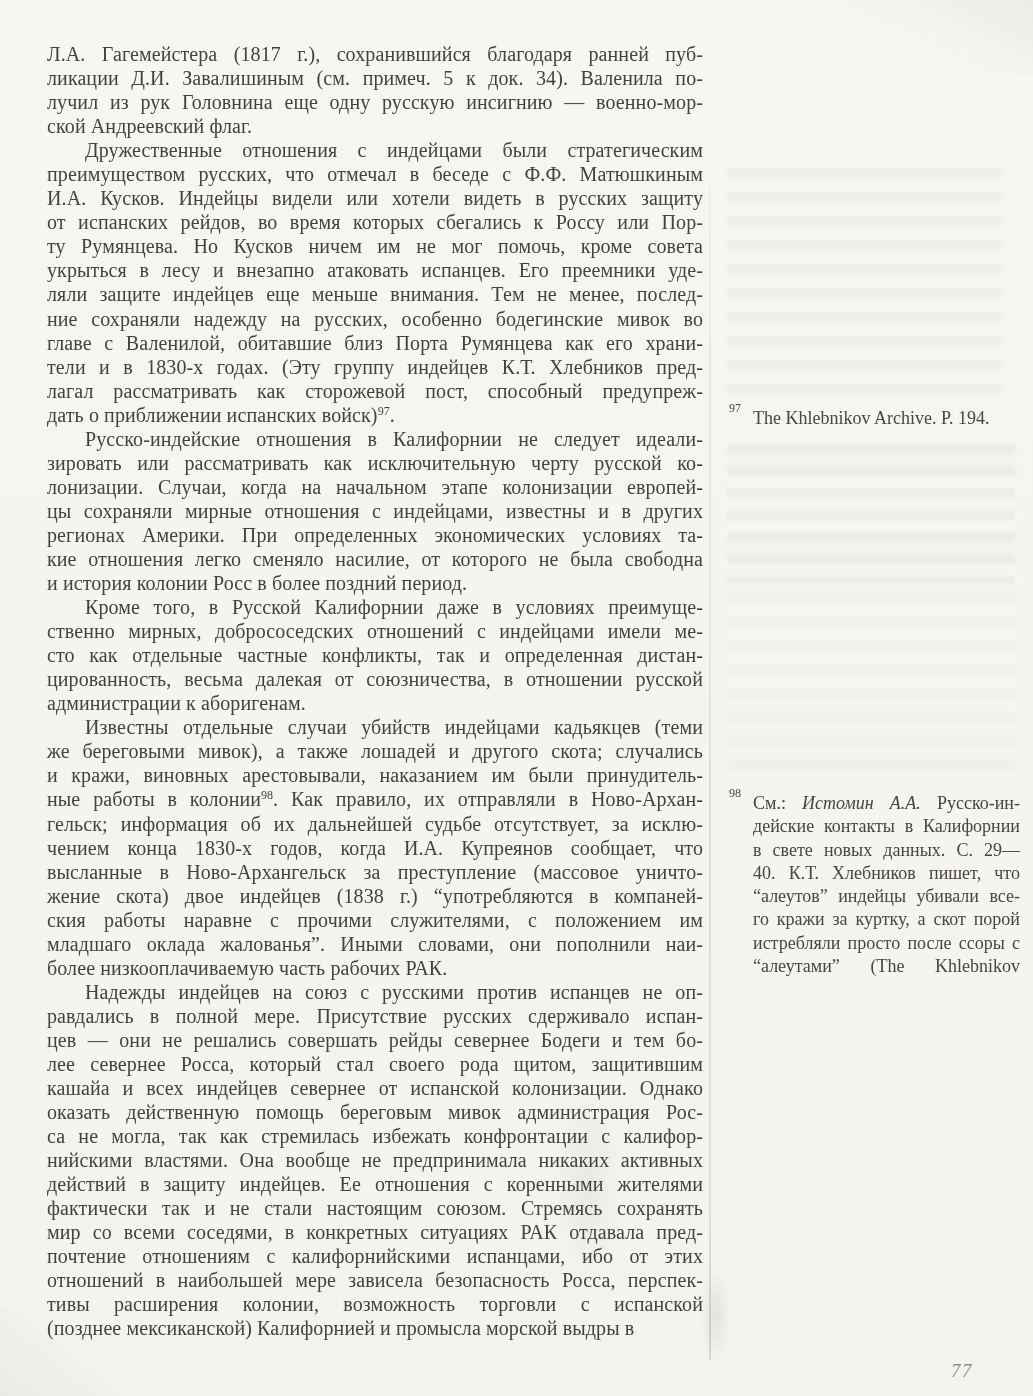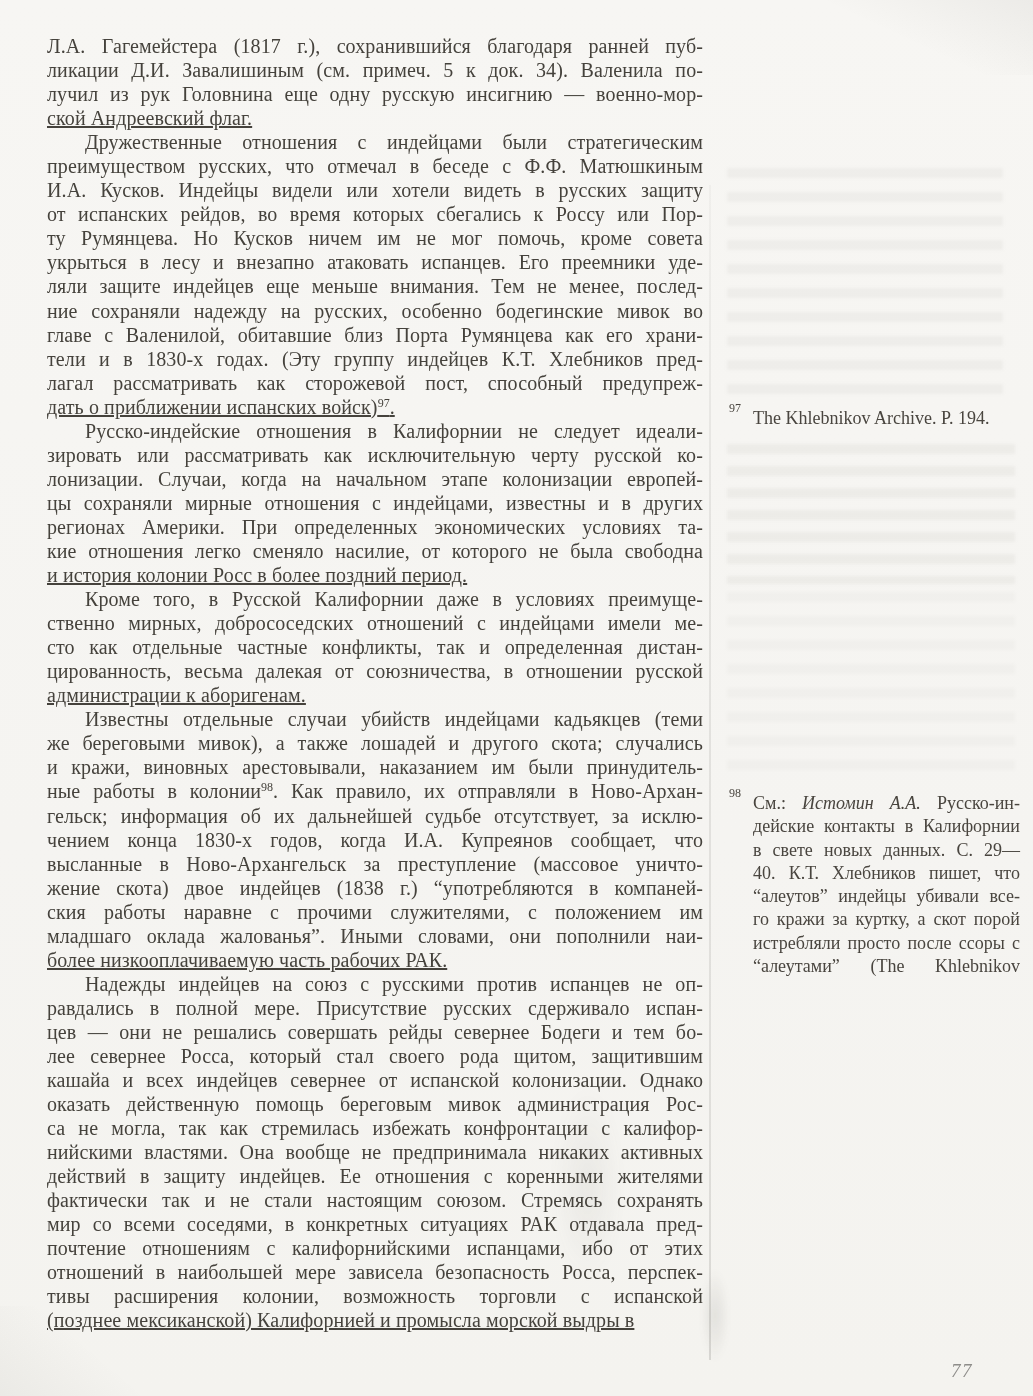--- a/index.html
+++ b/index.html
@@ -6,25 +6,25 @@
   body{
     width:1033px;height:1396px;position:relative;overflow:hidden;
     background:#f6f5f2;
     font-family:"Liberation Serif","DejaVu Serif",serif;
     color:#45423c;
   }
   .page{position:absolute;inset:0;
     background:linear-gradient(180deg,#f7f6f3 0%,#f5f4f1 60%,#f4f3ef 100%);}
   
   .main-col{
-    position:absolute;left:47px;top:34px;width:656px;
+    position:absolute;left:47px;top:42px;width:656px;
     font-size:20px;line-height:24.05px;letter-spacing:.1px;
   }
   .line{text-align:justify;text-align-last:justify;}
-  .line.last{text-align-last:left;text-decoration:underline;}
+  .line.last{text-align-last:left;}
   .para.indent .line:first-child{text-indent:38px;}
   sup.sup{font-size:12px;line-height:0;vertical-align:7px;letter-spacing:0;}
   
   .note{
     position:absolute;left:728px;width:292px;box-sizing:border-box;padding-left:25px;
     font-size:18px;line-height:23.3px;color:#49453f;
   }
   .note .ref{position:absolute;left:1px;top:1px;font-size:12px;line-height:0;vertical-align:6px;}
   .nline{text-align:justify;text-align-last:justify;}
   .nline.last{text-align-last:left;}

